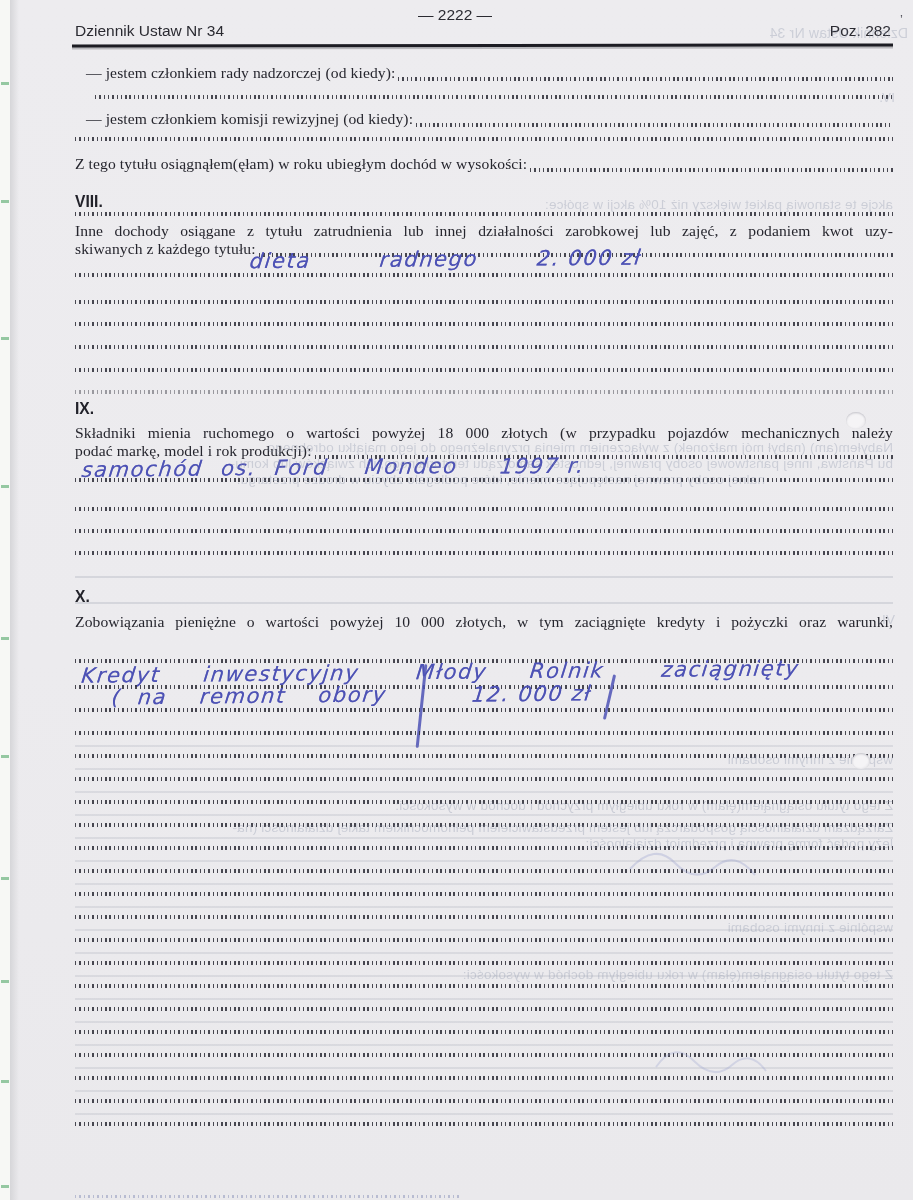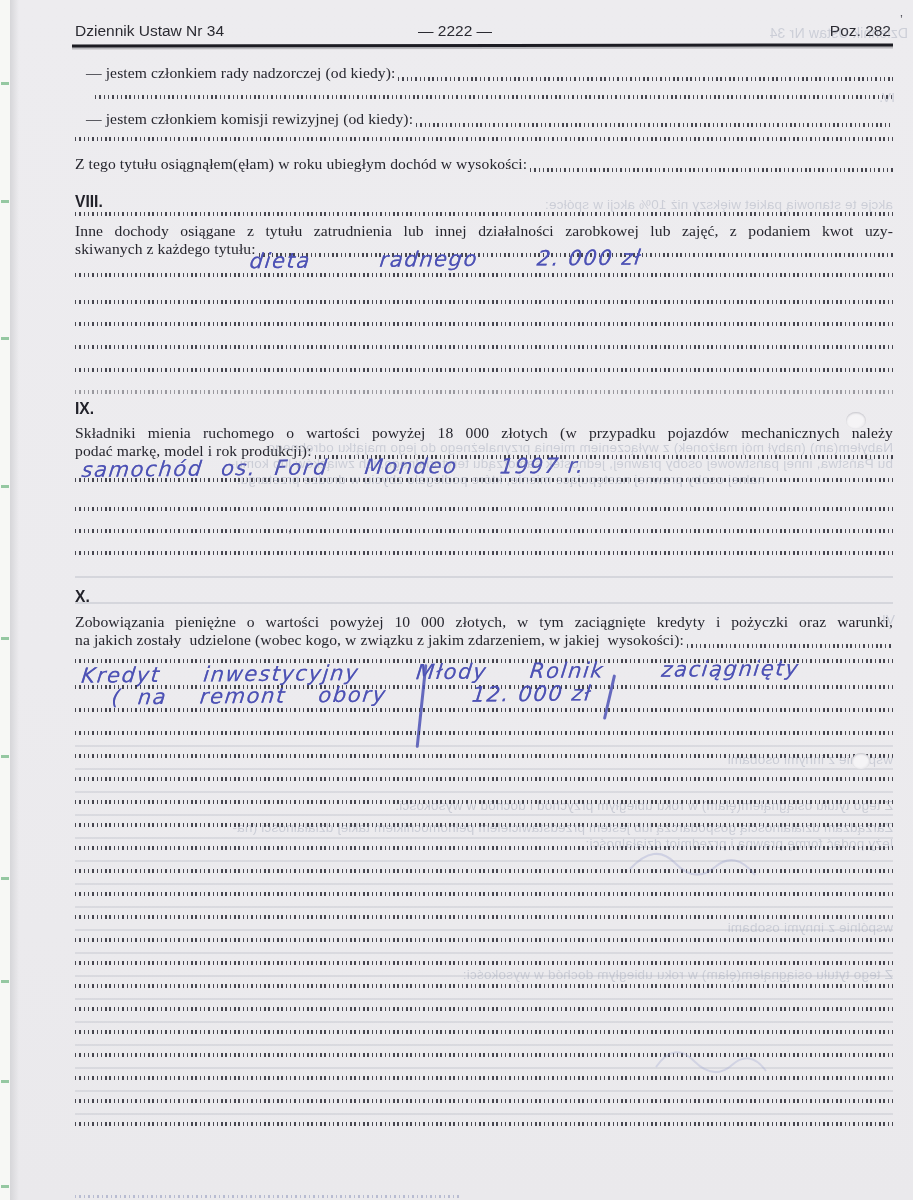--- a/index.html
+++ b/index.html
@@ -57,21 +57,21 @@
   <div class="green-dash" style="top:337px"></div>
   <div class="green-dash" style="top:485px"></div>
   <div class="green-dash" style="top:637px"></div>
   <div class="green-dash" style="top:755px"></div>
   <div class="green-dash" style="top:877px"></div>
   <div class="green-dash" style="top:980px"></div>
   <div class="green-dash" style="top:1080px"></div>
   <div class="green-dash" style="top:1185px"></div>
 
   <div class="hdr-text" style="left:75px;top:22px">Dziennik Ustaw Nr 34</div>
-  <div class="hdr-text" style="left:418px;top:22px">— 2222 —</div>
+  <div class="hdr-text" style="left:418px;top:6px">— 2222 —</div>
   <div class="hdr-text" style="right:22px;top:22px">Poz. 282</div>
   <div class="hdr-rule"></div>
   <div class="speck" style="right:10px;top:12px">’</div>
 
   <div class="row" style="left:86px;top:64px">
     <span>— jestem członkiem rady nadzorczej (od kiedy):</span><span class="fill"></span>
   </div>
   <div class="dots" style="top:95px;left:95px;width:798px"></div>
   <div class="row" style="left:86px;top:110px">
     <span>— jestem członkiem komisji rewizyjnej (od kiedy):</span><span class="fill"></span>
@@ -105,23 +105,20 @@
   <div class="ink" style="left:500px;top:454px">1997 r.</div>
   <div class="dots" style="top:478px"></div>
   <div class="dots" style="top:507px"></div>
   <div class="dots" style="top:529px"></div>
   <div class="dots" style="top:551px"></div>
   <div class="ghost-line" style="top:576px"></div>
 
   <div class="sec-num" style="top:588px">X.</div>
   <div class="ghost-line" style="top:602px"></div>
   <div class="row just" style="left:75px;top:613px;width:818px">Zobowiązania pieniężne o wartości powyżej 10 000 złotych, w tym zaciągnięte kredyty i pożyczki oraz warunki,</div>
-  <div class="row" style="left:75px;top:631px">
-    <span>na jakich zostały  udzielone (wobec kogo, w związku z jakim zdarzeniem, w jakiej  wysokości):</span><span class="fill"></span>
-  </div>
   <div class="dots" style="top:659px"></div>
   <div class="ink" style="left:82px;top:660px;word-spacing:6px">Kredyt   inwestycyjny    Młody   Rolnik    zaciągnięty</div>
   <div class="dots" style="top:685px"></div>
   <div class="ink" style="left:112px;top:684px;word-spacing:8px">( na  remont  obory</div>
   <div class="ink" style="left:472px;top:682px">12. 000 zł</div>
   <div class="ink-stroke" style="left:420px;top:664px;height:84px;transform:rotate(6deg)"></div>
   <div class="ink-stroke" style="left:608px;top:674px;height:46px;transform:rotate(13deg)"></div>
   <div class="dots" style="top:708px"></div>
 
   <div class="ghost-rules"></div>

